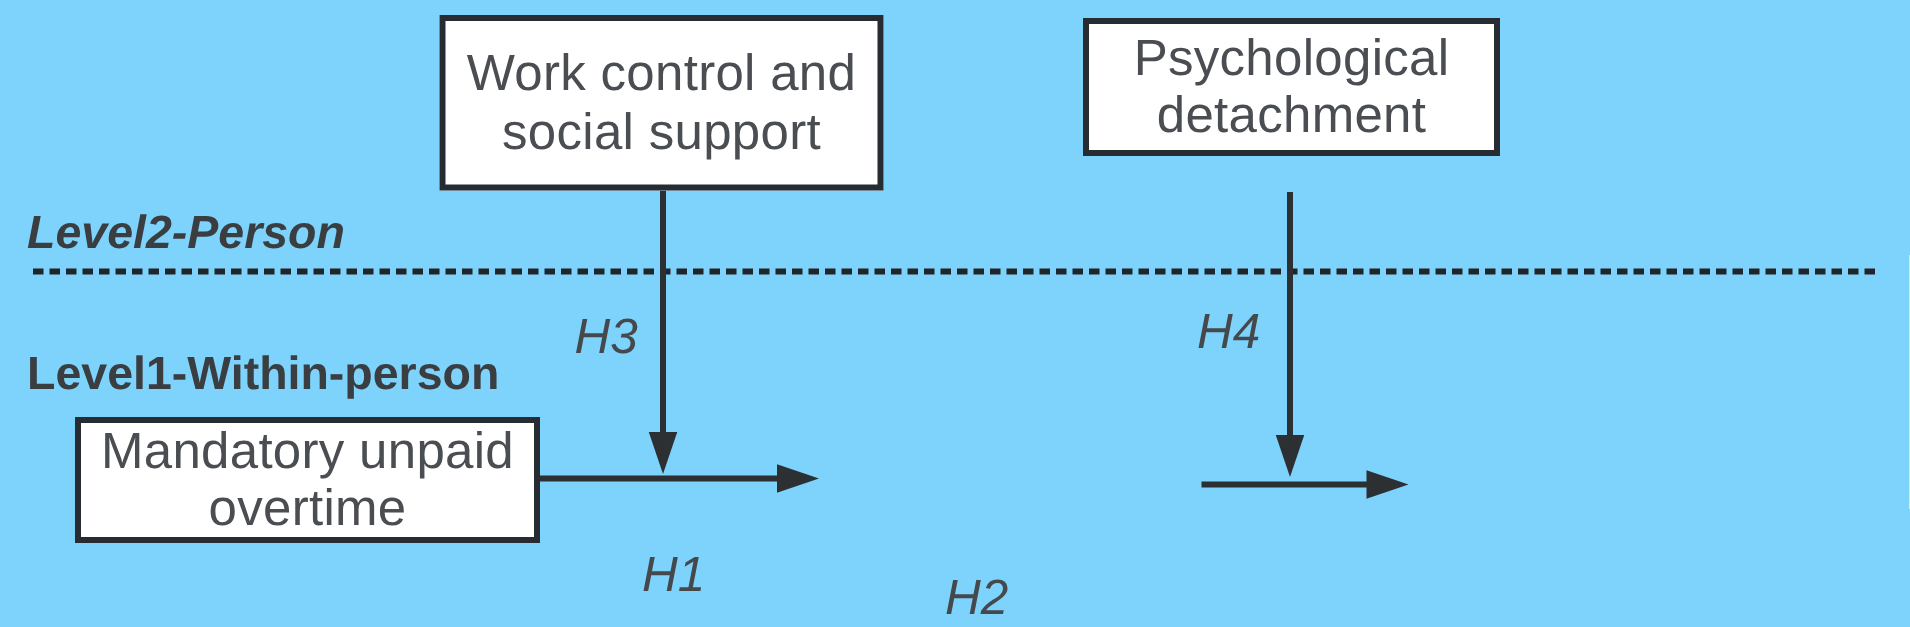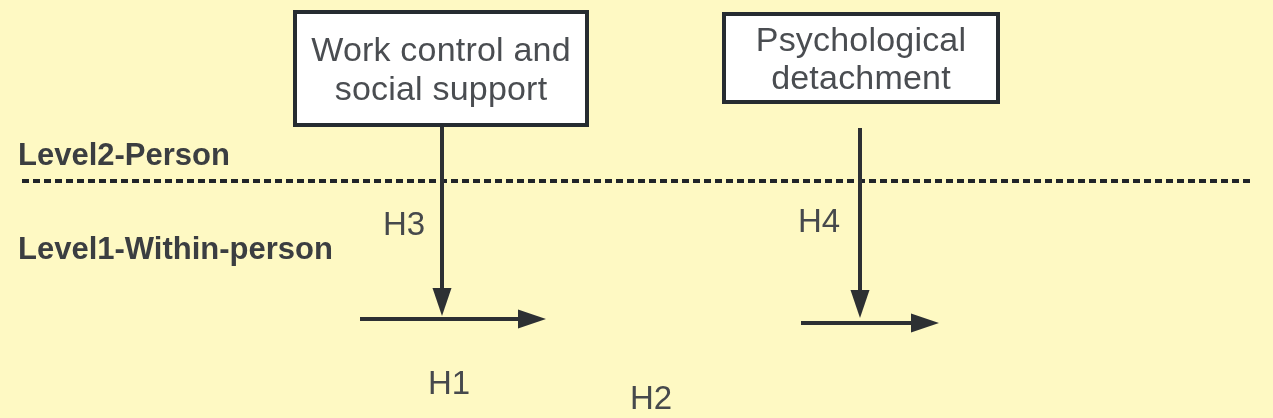--- a/index.html
+++ b/index.html
@@ -4,21 +4,21 @@
 <style>
   html, body {
     margin: 0;
     padding: 0;
     background: #ffffff;
   }
   .stage {
     position: relative;
     width: 1273px;
     height: 418px;
-    background: #fef9c3;
+    background: #7dd3fc;
     font-family: "Liberation Sans", "DejaVu Sans", sans-serif;
     overflow: hidden;
   }
   svg.edges {
     position: absolute;
     left: 0;
     top: 0;
     width: 1273px;
     height: 418px;
     display: block;
@@ -47,28 +47,29 @@
   .n-motivation { left: 942px; top: 277px; width: 295px; height: 98px;  }
   .level-label {
     position: absolute;
     left: 18px;
     font-size: 31px;
     font-weight: bold;
     color: #3b3e41;
     line-height: 1.05;
     white-space: nowrap;
   }
-  .level2 { top: 139px; }
+  .level2 { top: 139px; font-style: italic; }
   .level1 { top: 188px; margin-top: 45px; }
   .hyp {
     position: absolute;
     font-size: 33px;
     color: #46494c;
     line-height: 1;
     white-space: nowrap;
+    font-style: italic;
   }
   .h1 { left: 428px; top: 366px; }
   .h2 { left: 630px; top: 381px; }
   .h3 { left: 383px; top: 207px; }
   .h4 { left: 798px; top: 204px; }
 </style>
 </head>
 <body>
 
 <div class="stage">
@@ -101,20 +102,24 @@
   <div class="node n-work">
     <span class="lbl">Work control and
 social support</span>
   </div>
 
   <div class="node n-psych">
     <span class="lbl">Psychological
 detachment</span>
   </div>
 
+  <div class="node n-mandatory">
+    <span class="lbl">Mandatory unpaid
+overtime</span>
+  </div>
 
 
 
   <div class="level-label level2">Level2-Person</div>
   <div class="level-label level1">Level1-Within-person</div>
 
   <div class="hyp h1">H1</div>
   <div class="hyp h2">H2</div>
   <div class="hyp h3">H3</div>
   <div class="hyp h4">H4</div>

